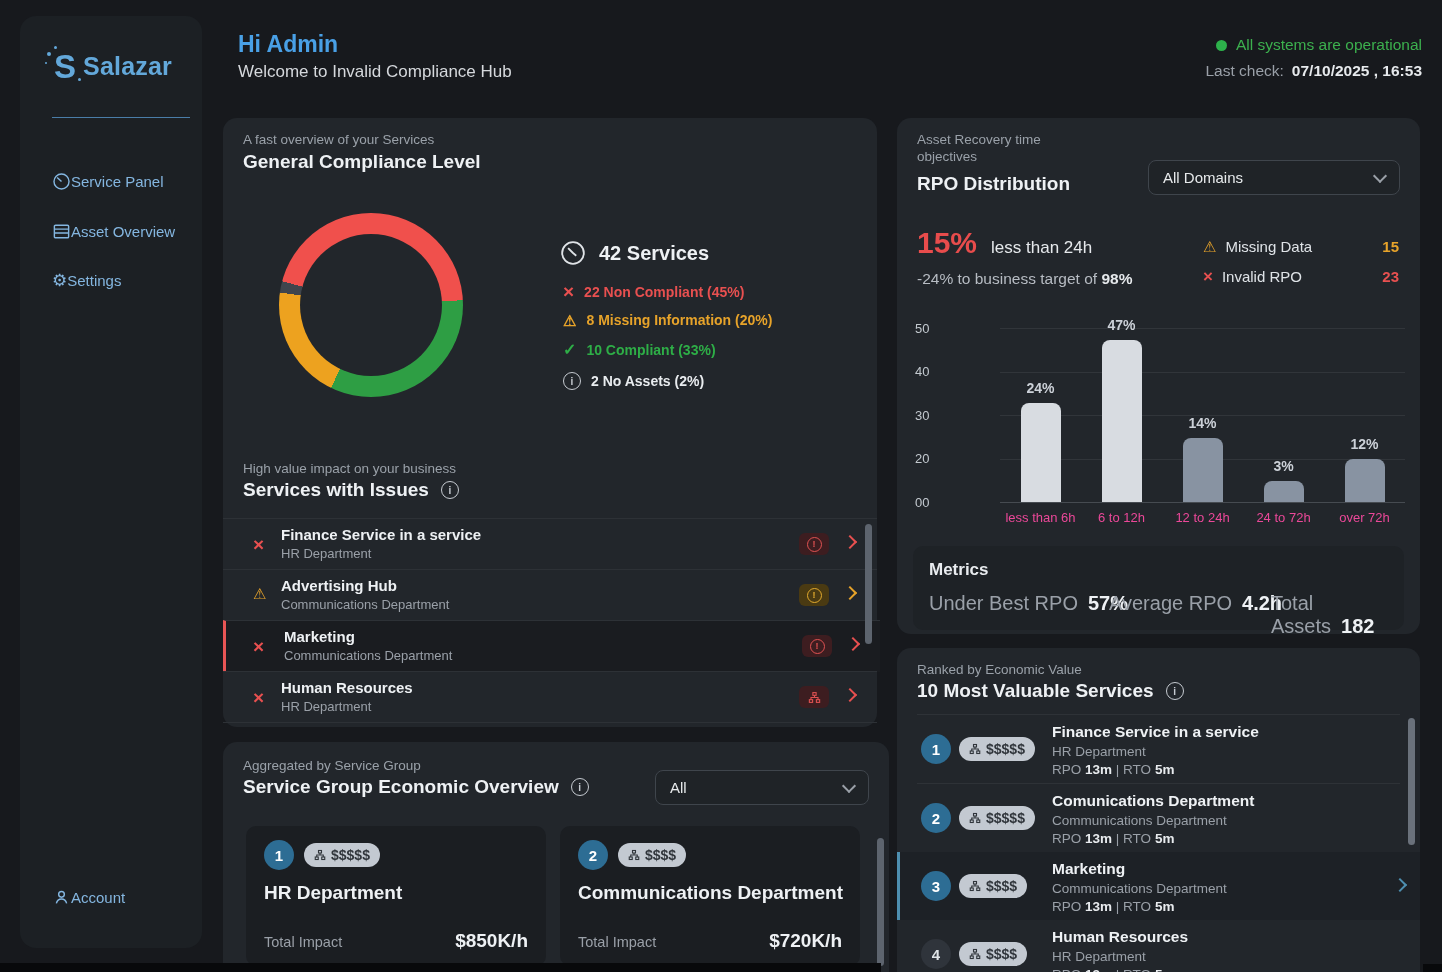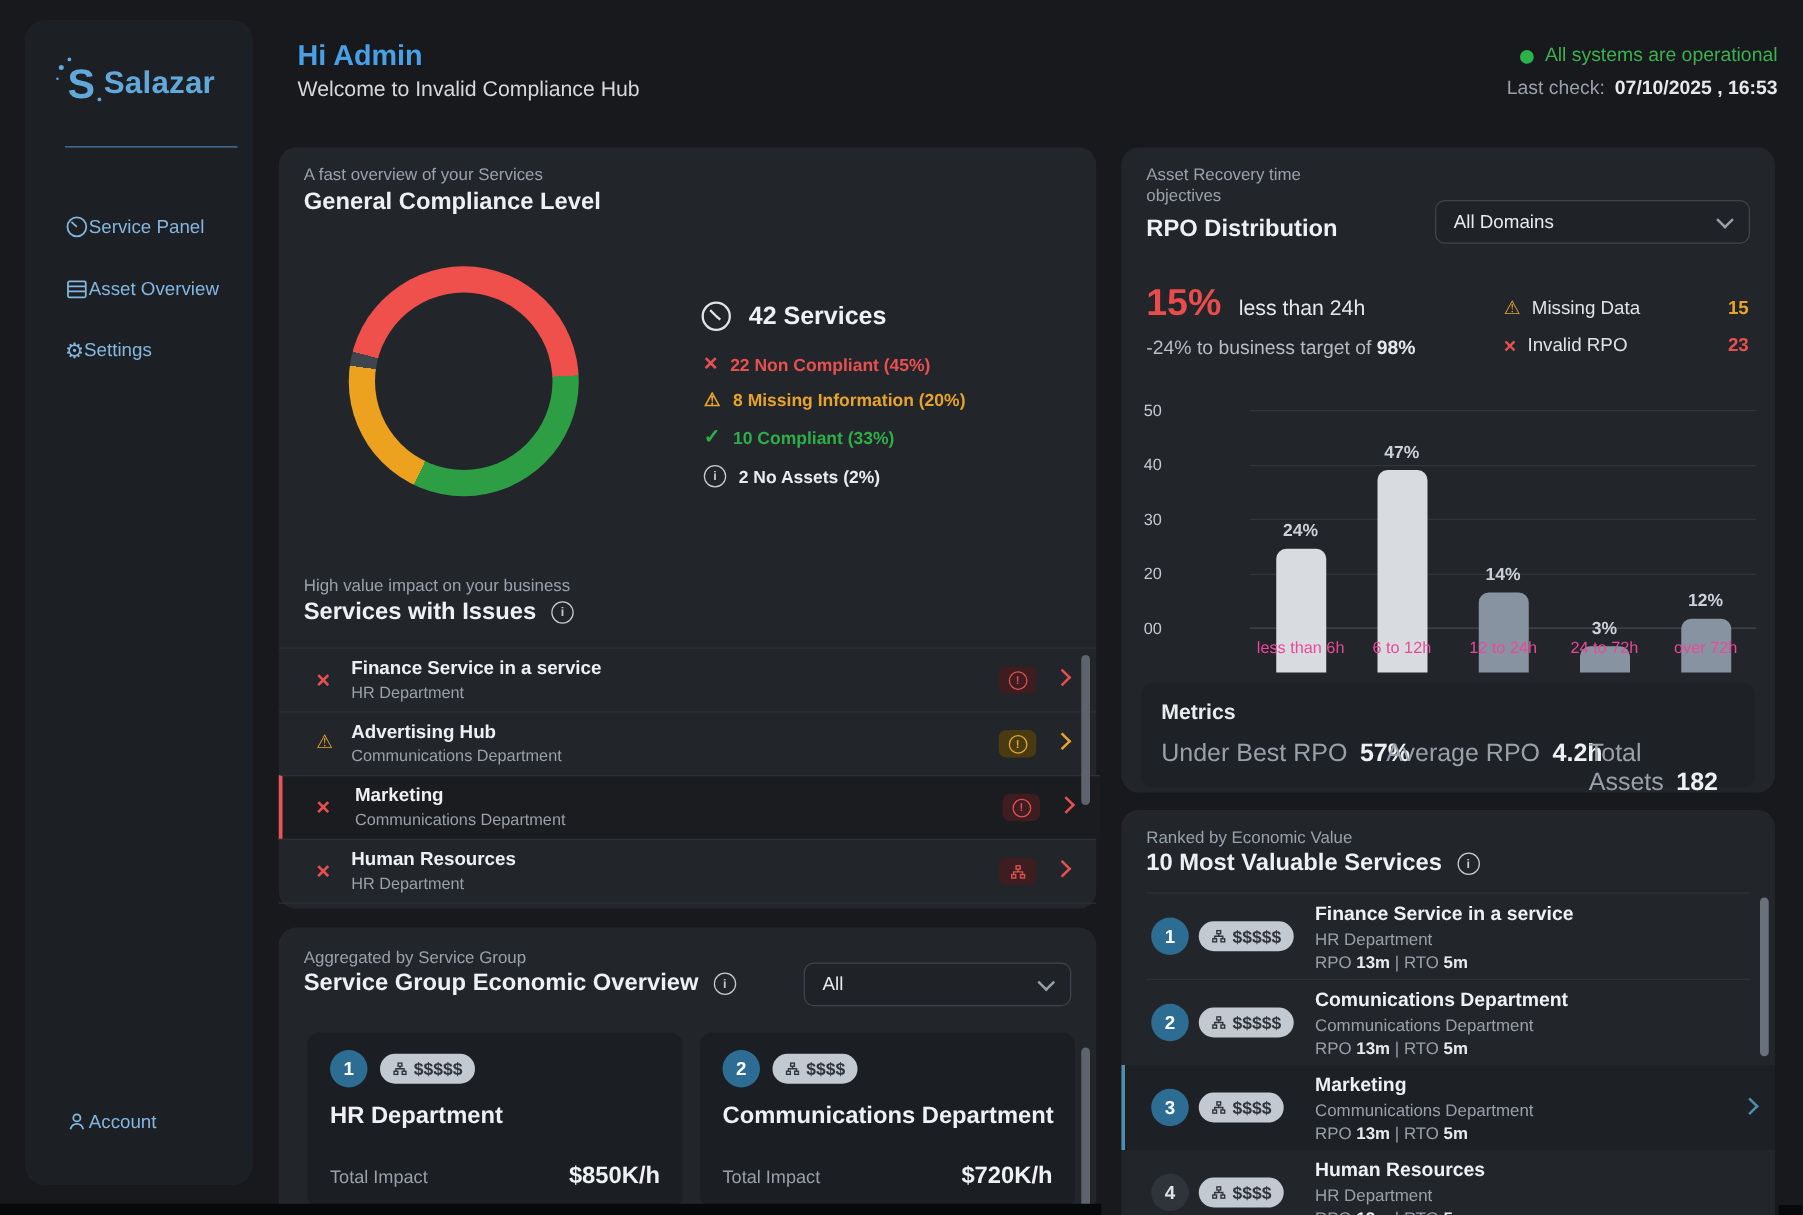--- a/index.html
+++ b/index.html
@@ -55,21 +55,21 @@
   .issue-name{position:absolute;left:58px;top:7px;font-size:15px;font-weight:bold;color:#eef1f4;}
   .issue-dept{position:absolute;left:58px;top:27px;font-size:13px;color:#9aa0a8;}
   .issue-badge{position:absolute;right:48px;top:14px;width:30px;height:22px;border-radius:6px;display:flex;align-items:center;justify-content:center;}
   .badge-err{background:#3d1d20;color:#e05252;}
   .badge-warn{background:#4a3a12;color:#e2aa2e;}
   .issue-chev{position:absolute;right:22px;top:18px;}
   .issue-hl{background:#1a1c20;border-left:3px solid #e85555;}
   .list-end{position:absolute;left:0;width:654px;height:1px;background:#2d3136;}
   .vscroll{position:absolute;width:7px;border-radius:4px;background:#5d646e;}
   
-  #card-economic{left:223px;top:742px;width:654px;height:230px;border-radius:14px 14px 0 0;}
+  #card-economic{left:223px;top:742px;width:654px;height:230px;border-radius:14px 14px 0 0;padding-left:12px;}
   .select{position:absolute;display:flex;align-items:center;justify-content:space-between;padding:0 14px;height:33px;border:1px solid #3f454c;border-radius:8px;font-size:15px;color:#e7eaec;cursor:pointer;background:#1f2327;}
   .mini-card{position:absolute;top:84px;width:300px;height:140px;background:#1b1e22;border-radius:10px;}
   .rank-circle{position:absolute;left:18px;top:14px;width:30px;height:30px;border-radius:50%;background:#2d6d94;color:#fff;font-size:15px;font-weight:bold;display:flex;align-items:center;justify-content:center;}
   .money-pill{position:absolute;left:58px;top:17px;height:24px;padding:0 10px;background:#c3c9d1;border-radius:13px;color:#30353b;font-size:14px;font-weight:bold;display:flex;align-items:center;gap:5px;}
   .mini-name{position:absolute;left:18px;top:56px;font-size:19px;font-weight:bold;color:#eef1f4;}
   .impact-row{position:absolute;left:18px;right:18px;bottom:14px;display:flex;justify-content:space-between;align-items:baseline;}
   .impact-label{font-size:14.5px;color:#9aa0a8;}
   .impact-value{font-size:19px;font-weight:600;color:#eef1f4;}
   
   #card-rpo{left:897px;top:118px;width:523px;height:516px;}
@@ -79,21 +79,21 @@
   .rpo-delta{position:absolute;left:20px;top:152px;font-size:15.5px;color:#b7bcc3;}
   .rpo-delta b{color:#e6e9ec;font-weight:700;}
   .rpo-side{position:absolute;left:306px;width:196px;display:flex;align-items:center;gap:9px;font-size:15px;color:#dfe3e7;}
   .rpo-side .val{margin-left:auto;font-weight:bold;}
   
   .plot{position:absolute;left:103px;top:210px;width:405px;height:174px;}
   .gridline{position:absolute;left:0;width:100%;height:1px;background:#31353a;}
   .gridline.base{background:#464b51;}
   .ytick{position:absolute;left:18px;width:38px;text-align:left;font-size:13px;color:#c3c9cf;}
   .bar-slots{position:absolute;left:0;top:0;width:100%;height:100%;display:flex;}
-  .bar-slot{flex:1;position:relative;height:100%;margin-top:36px;}
+  .bar-slot{flex:1;position:relative;height:100%;}
   .bar-fill{position:absolute;left:50%;transform:translateX(-50%);bottom:0;width:40px;border-radius:8px 8px 0 0;}
   .bar-value{position:absolute;left:50%;transform:translateX(-50%);font-size:14px;font-weight:bold;color:#ccd1d8;white-space:nowrap;}
   .xlabels{position:absolute;left:103px;top:392px;width:405px;display:flex;}
   .xlabel{flex:1;text-align:center;font-size:13px;color:#ec4899;white-space:nowrap;}
   
   .metrics-panel{position:absolute;left:16px;right:16px;top:428px;height:84px;background:#1e2226;border-radius:10px;}
   .metrics-title{position:absolute;left:16px;top:14px;font-size:17px;font-weight:bold;color:#e9ecef;}
   .metric-pair{position:absolute;top:46px;font-size:20px;color:#9aa0a8;}
   .metric-pair b{color:#eef1f4;margin-left:10px;}
   

